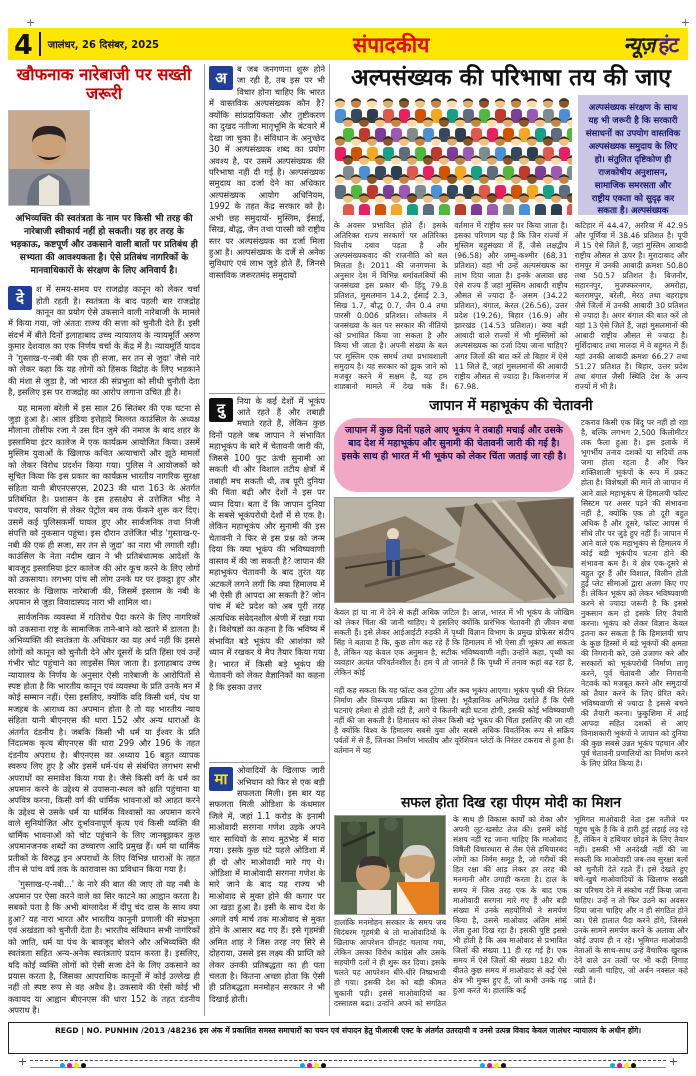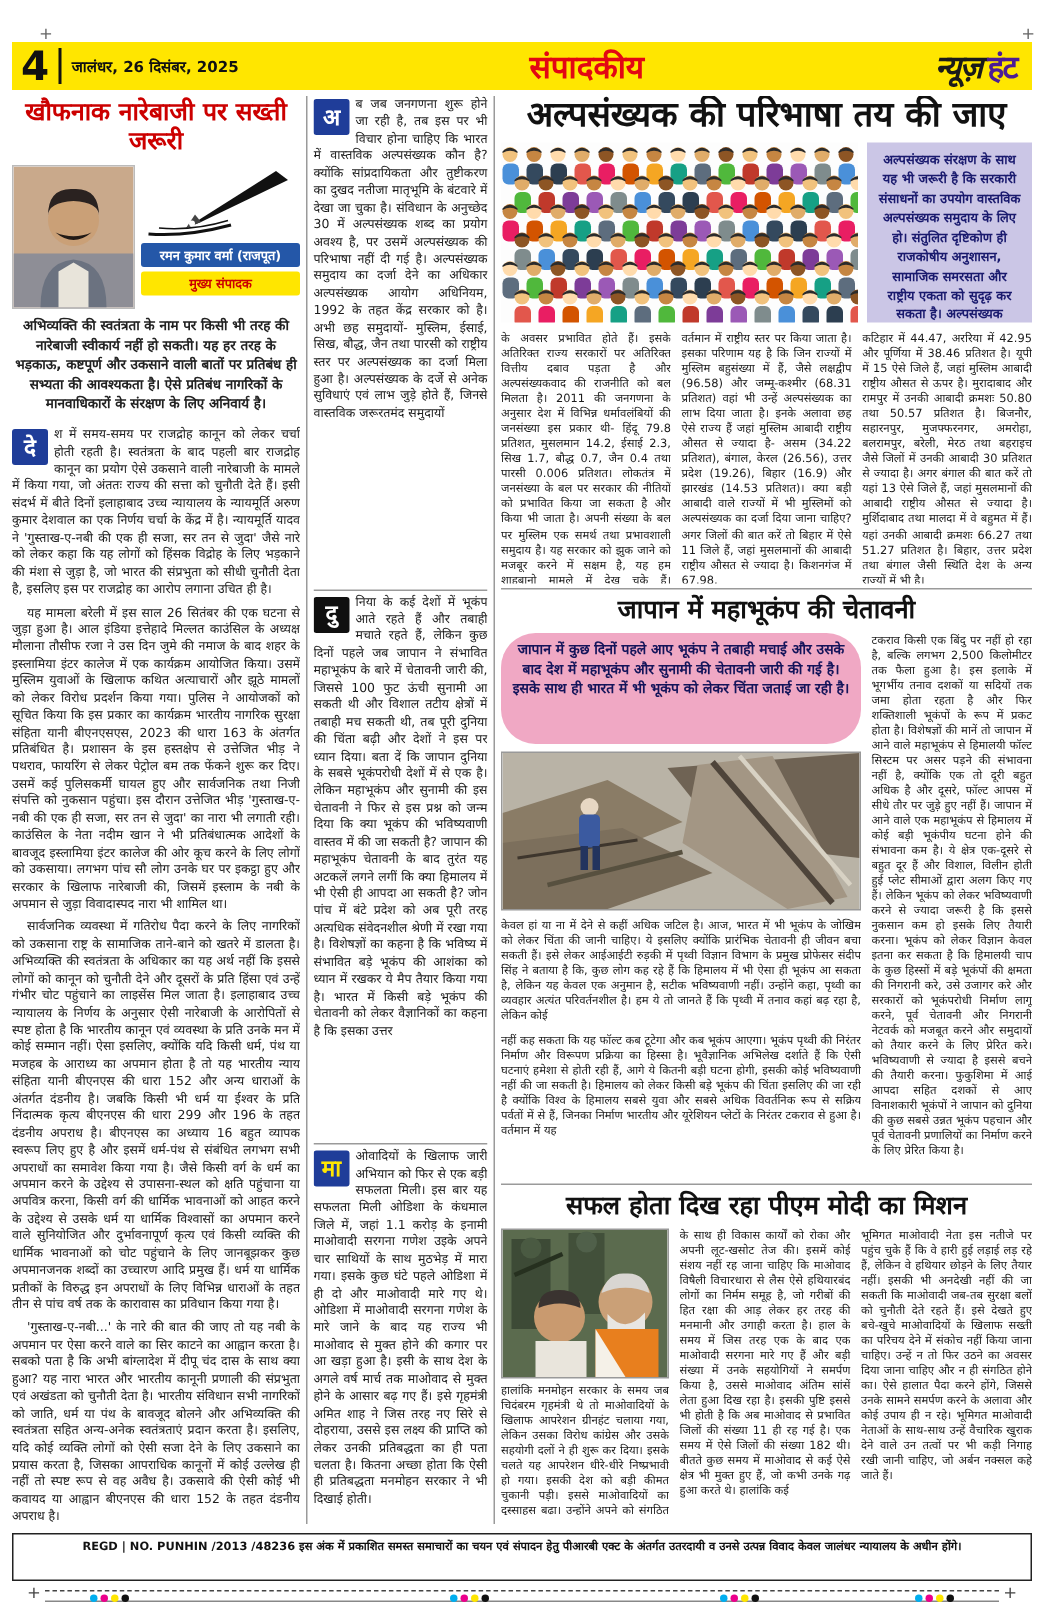--- a/index.html
+++ b/index.html
@@ -51,23 +51,23 @@
   .dcap.black { background:#101010; color:#fff; }
   .dcap.blueyellow { background:#1F3D99; color:#FFE600; }
   
   #col2 { width:116px; overflow:hidden; display:flex; flex-direction:column; }
   .seg { overflow:hidden; }
   .seg1 { height:328px; }
   .seg2 { height:366px; }
   .seg3 { height:252px; }
   .hlin { height:1px; background:#9a9a9a; margin:2px 0; }
   
-  #rsec { flex:1; overflow:hidden; display:flex; flex-direction:column; }
+  #rsec { flex:1; overflow:hidden; display:flex; flex-direction:column;align-items:center; }
   .h2-blk { color:#111; font-size:23px; font-weight:bold; text-align:center; line-height:1.1; margin:1px 0 5px; }
-  .h3-blk { color:#111; font-size:17px; font-weight:bold; text-align:center; line-height:1.1; margin:3px 0 5px; }
+  .h3-blk { color:#111; font-size:14px; font-weight:bold; text-align:center; line-height:1.1; margin:3px 0 5px; }
   .blockA { height:326px; overflow:hidden; }
   .blockB { height:392px; overflow:hidden; }
   .blockC { height:224px; overflow:hidden; }
   .arow { display:flex; gap:6px; }
   .crowd { width:238px; height:120px; flex:none; background:#fdfdfd; }
   .quotebox {
     flex:1; background:#CBC6E6; color:#1a1a6e; font-weight:bold;
     font-size:8.6px; line-height:1.5; text-align:center; padding:6px 7px; height:120px; overflow:hidden;
   }
   .cols3 { display:flex; gap:7px; margin-top:6px; }
@@ -127,33 +127,20 @@
         <div class="aphoto">
           <svg width="80" height="94" viewBox="0 0 80 94">
             <rect width="80" height="94" fill="#c9a98b"></rect>
             <rect y="58" width="80" height="36" fill="#8e8e96"></rect>
             <path d="M18 94 Q18 64 40 62 Q62 64 62 94 Z" fill="#6b7280"></path>
             <path d="M30 70 L40 64 L50 70 L50 94 L30 94 Z" fill="#e8e4da"></path>
             <circle cx="40" cy="36" r="17" fill="#caa077"></circle>
             <path d="M23 33 Q23 14 40 15 Q57 14 57 33 Q57 24 40 23 Q23 24 23 33Z" fill="#2a2220"></path>
             <path d="M28 44 Q40 54 52 44 Q40 49 28 44Z" fill="#221a16"></path>
           </svg>
-        </div>
-        <div class="authright">
-          <div class="penbox">
-            <svg width="100" height="50" viewBox="0 0 100 50">
-              <path d="M90 4 L98 10 L40 38 L30 42 Z" fill="#111"></path>
-              <path d="M30 42 L40 38 L36 33 Z" fill="#444"></path>
-              <circle cx="34" cy="39" r="2" fill="#fff"></circle>
-              <path d="M5 46 Q30 48 60 40" stroke="#111" stroke-width="2" fill="none"></path>
-              <path d="M12 42 Q35 44 58 37" stroke="#111" stroke-width="1" fill="none"></path>
-            </svg>
-          </div>
-          <div class="chip blue">रमन कुमार वर्मा (राजपूत)</div>
-          <div class="chip yellow">मुख्य संपादक</div>
         </div>
       </div>
       <div class="intro">अभिव्यक्ति की स्वतंत्रता के नाम पर किसी भी तरह की नारेबाजी स्वीकार्य नहीं हो सकती। यह हर तरह के भड़काऊ, कष्टपूर्ण और उकसाने वाली बातों पर प्रतिबंध ही सभ्यता की आवश्यकता है। ऐसे प्रतिबंध नागरिकों के मानवाधिकारों के संरक्षण के लिए अनिवार्य है।</div>
       <div class="body">
         <p class="first">
           <span class="dcap blue">दे</span><span>श में समय-समय पर राजद्रोह कानून को लेकर चर्चा होती रहती है। स्वतंत्रता के बाद पहली बार राजद्रोह कानून का प्रयोग ऐसे उकसाने वाली नारेबाजी के मामले में किया गया, जो अंततः राज्य की सत्ता को चुनौती देते हैं। इसी संदर्भ में बीते दिनों इलाहाबाद उच्च न्यायालय के न्यायमूर्ति अरुण कुमार देशवाल का एक निर्णय चर्चा के केंद्र में है। न्यायमूर्ति यादव ने 'गुस्ताख-ए-नबी की एक ही सजा, सर तन से जुदा' जैसे नारे को लेकर कहा कि यह लोगों को हिंसक विद्रोह के लिए भड़काने की मंशा से जुड़ा है, जो भारत की संप्रभुता को सीधी चुनौती देता है, इसलिए इस पर राजद्रोह का आरोप लगाना उचित ही है।</span>
         </p>
         <p>यह मामला बरेली में इस साल 26 सितंबर की एक घटना से जुड़ा हुआ है। आल इंडिया इत्तेहादे मिल्लत काउंसिल के अध्यक्ष मौलाना तौसीफ रजा ने उस दिन जुमे की नमाज के बाद शहर के इस्लामिया इंटर कालेज में एक कार्यक्रम आयोजित किया। उसमें मुस्लिम युवाओं के खिलाफ कथित अत्याचारों और झूठे मामलों को लेकर विरोध प्रदर्शन किया गया। पुलिस ने आयोजकों को सूचित किया कि इस प्रकार का कार्यक्रम भारतीय नागरिक सुरक्षा संहिता यानी बीएनएसएस, 2023 की धारा 163 के अंतर्गत प्रतिबंधित है। प्रशासन के इस हस्तक्षेप से उत्तेजित भीड़ ने पथराव, फायरिंग से लेकर पेट्रोल बम तक फेंकने शुरू कर दिए। उसमें कई पुलिसकर्मी घायल हुए और सार्वजनिक तथा निजी संपत्ति को नुकसान पहुंचा। इस दौरान उत्तेजित भीड़ 'गुस्ताख-ए-नबी की एक ही सजा, सर तन से जुदा' का नारा भी लगाती रही। काउंसिल के नेता नदीम खान ने भी प्रतिबंधात्मक आदेशों के बावजूद इस्लामिया इंटर कालेज की ओर कूच करने के लिए लोगों को उकसाया। लगभग पांच सौ लोग उनके घर पर इकट्ठा हुए और सरकार के खिलाफ नारेबाजी की, जिसमें इस्लाम के नबी के अपमान से जुड़ा विवादास्पद नारा भी शामिल था।</p>
         <p>सार्वजनिक व्यवस्था में गतिरोध पैदा करने के लिए नागरिकों को उकसाना राष्ट्र के सामाजिक ताने-बाने को खतरे में डालता है। अभिव्यक्ति की स्वतंत्रता के अधिकार का यह अर्थ नहीं कि इससे लोगों को कानून को चुनौती देने और दूसरों के प्रति हिंसा एवं उन्हें गंभीर चोट पहुंचाने का लाइसेंस मिल जाता है। इलाहाबाद उच्च न्यायालय के निर्णय के अनुसार ऐसी नारेबाजी के आरोपितों से स्पष्ट होता है कि भारतीय कानून एवं व्यवस्था के प्रति उनके मन में कोई सम्मान नहीं। ऐसा इसलिए, क्योंकि यदि किसी धर्म, पंथ या मजहब के आराध्य का अपमान होता है तो यह भारतीय न्याय संहिता यानी बीएनएस की धारा 152 और अन्य धाराओं के अंतर्गत दंडनीय है। जबकि किसी भी धर्म या ईश्वर के प्रति निंदात्मक कृत्य बीएनएस की धारा 299 और 196 के तहत दंडनीय अपराध है। बीएनएस का अध्याय 16 बहुत व्यापक स्वरूप लिए हुए है और इसमें धर्म-पंथ से संबंधित लगभग सभी अपराधों का समावेश किया गया है। जैसे किसी वर्ग के धर्म का अपमान करने के उद्देश्य से उपासना-स्थल को क्षति पहुंचाना या अपवित्र करना, किसी वर्ग की धार्मिक भावनाओं को आहत करने के उद्देश्य से उसके धर्म या धार्मिक विश्वासों का अपमान करने वाले सुनियोजित और दुर्भावनापूर्ण कृत्य एवं किसी व्यक्ति की धार्मिक भावनाओं को चोट पहुंचाने के लिए जानबूझकर कुछ अपमानजनक शब्दों का उच्चारण आदि प्रमुख हैं। धर्म या धार्मिक प्रतीकों के विरुद्ध इन अपराधों के लिए विभिन्न धाराओं के तहत तीन से पांच वर्ष तक के कारावास का प्रविधान किया गया है।</p>
         <p>'गुस्ताख-ए-नबी...' के नारे की बात की जाए तो यह नबी के अपमान पर ऐसा करने वाले का सिर काटने का आह्वान करता है। सबको पता है कि अभी बांग्लादेश में दीपू चंद दास के साथ क्या हुआ? यह नारा भारत और भारतीय कानूनी प्रणाली की संप्रभुता एवं अखंडता को चुनौती देता है। भारतीय संविधान सभी नागरिकों को जाति, धर्म या पंथ के बावजूद बोलने और अभिव्यक्ति की स्वतंत्रता सहित अन्य-अनेक स्वतंत्रताएं प्रदान करता है। इसलिए, यदि कोई व्यक्ति लोगों को ऐसी सजा देने के लिए उकसाने का प्रयास करता है, जिसका आपराधिक कानूनों में कोई उल्लेख ही नहीं तो स्पष्ट रूप से वह अवैध है। उकसावे की ऐसी कोई भी कवायद या आह्वान बीएनएस की धारा 152 के तहत दंडनीय अपराध है।</p>

